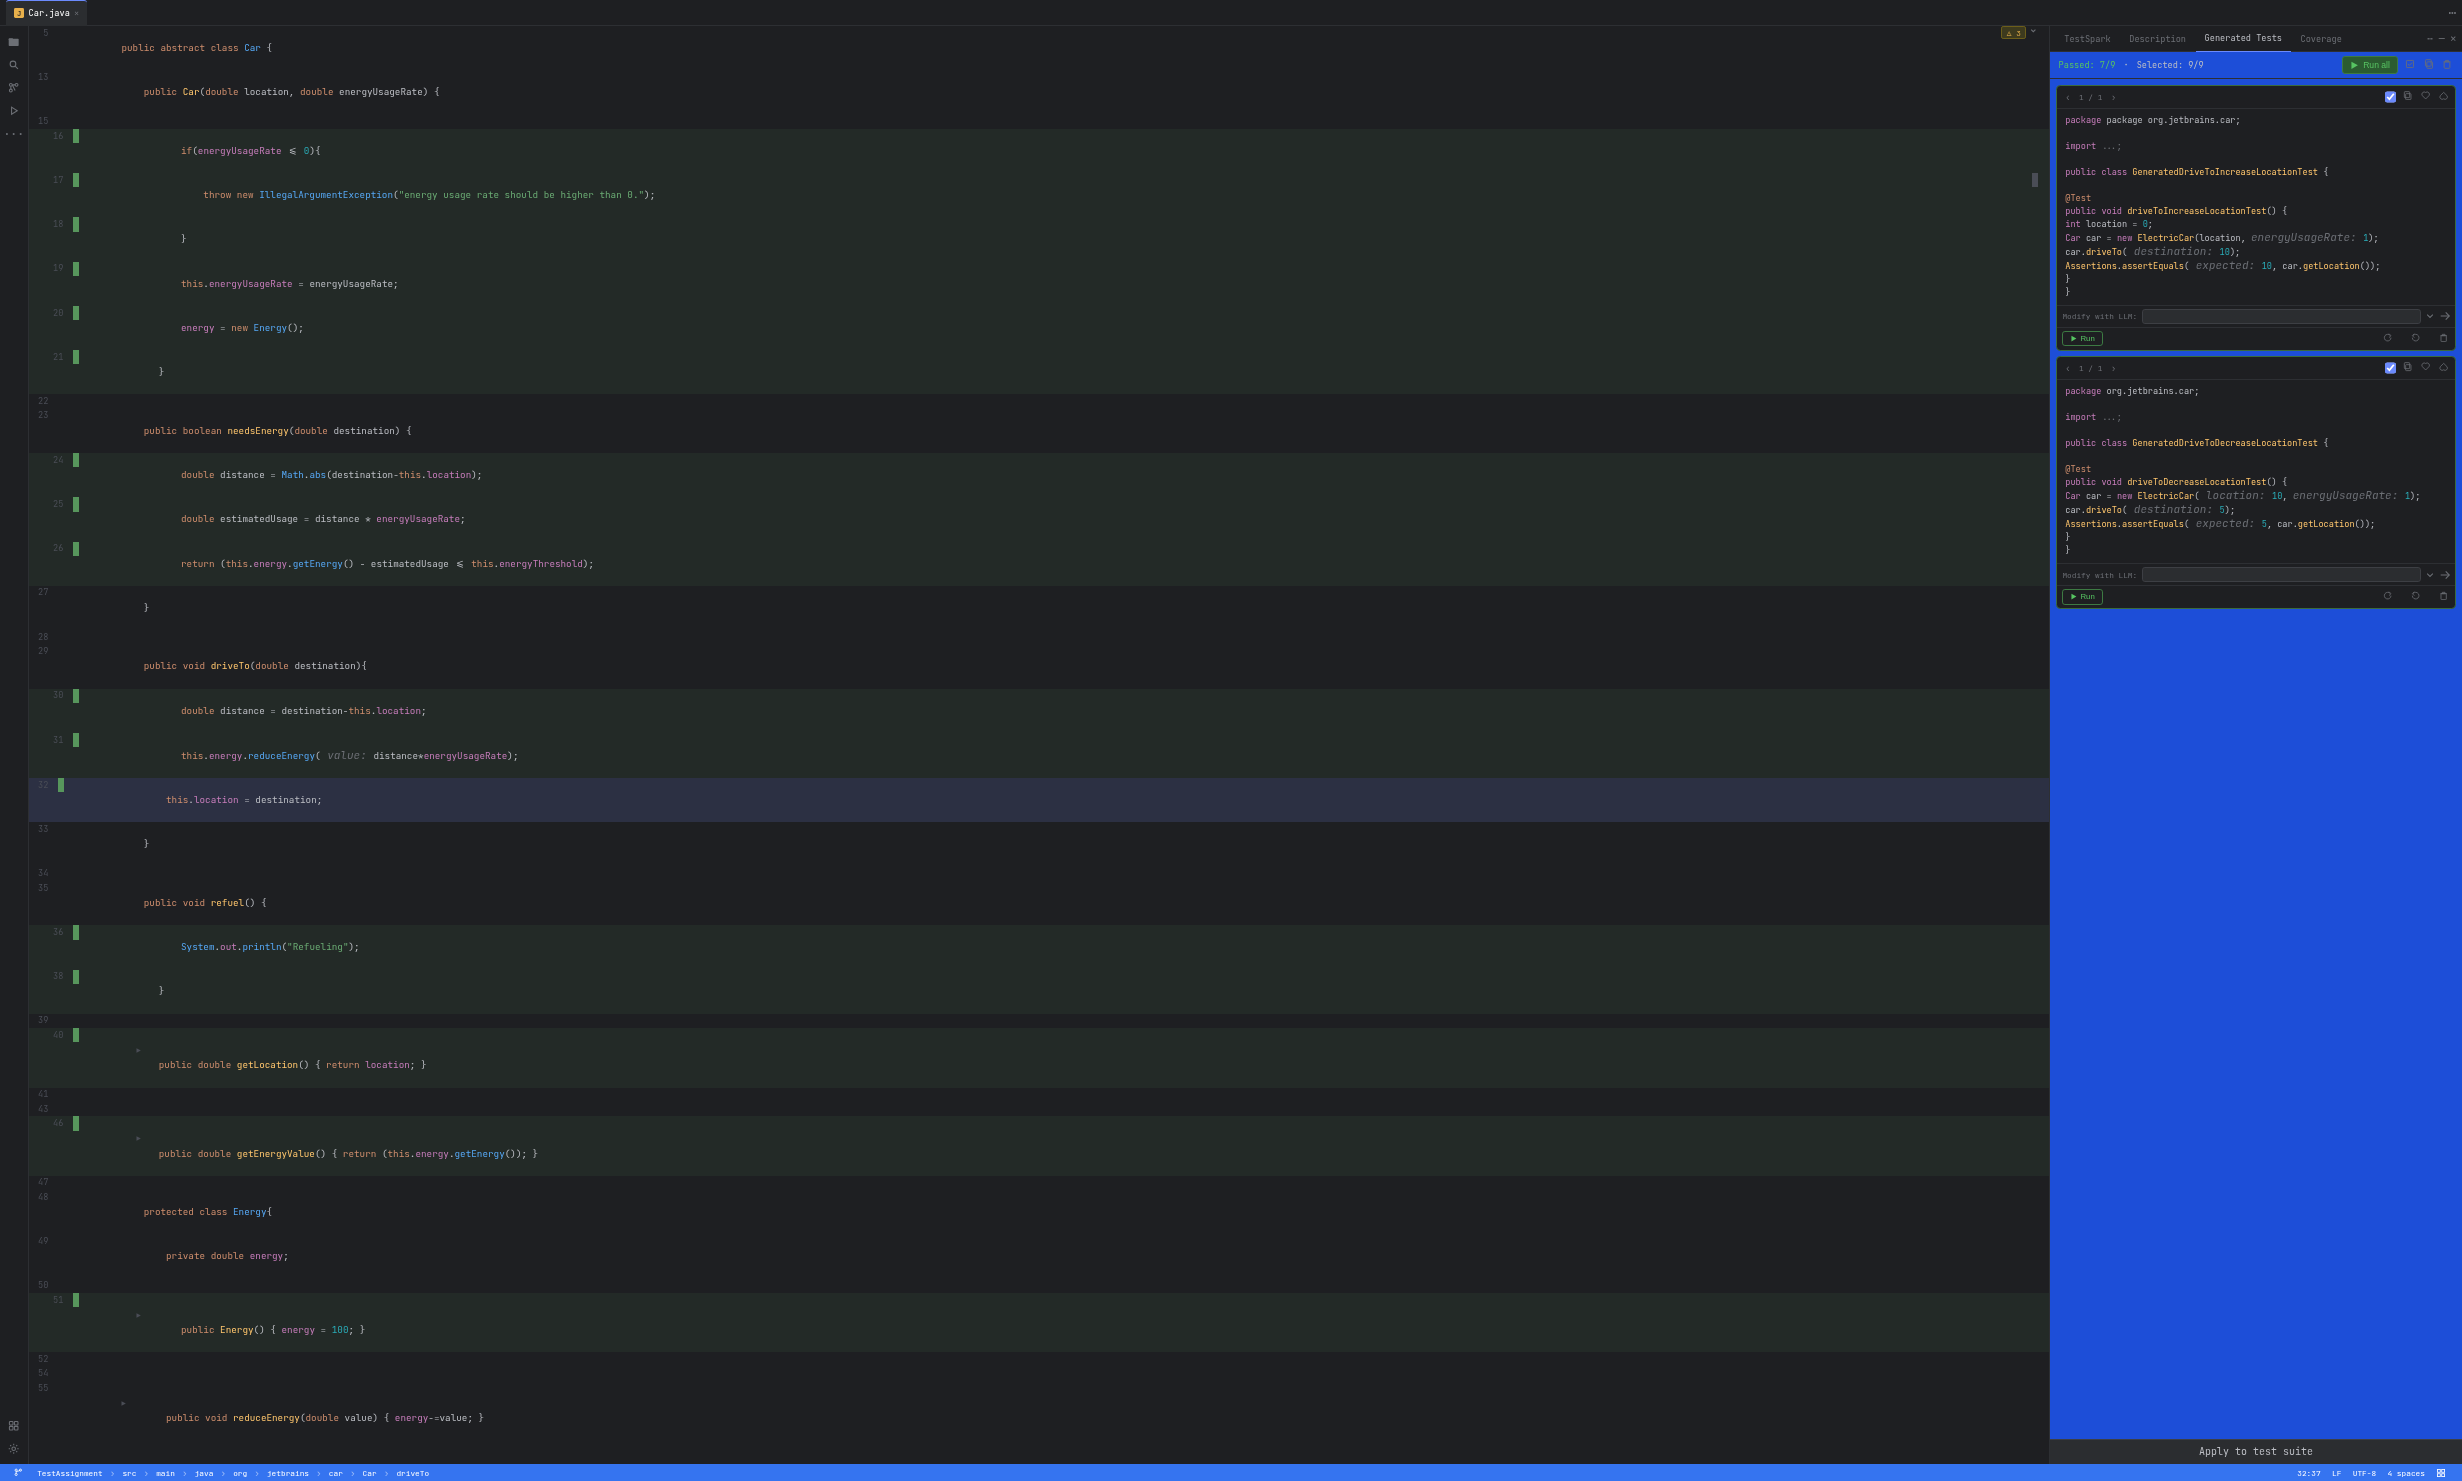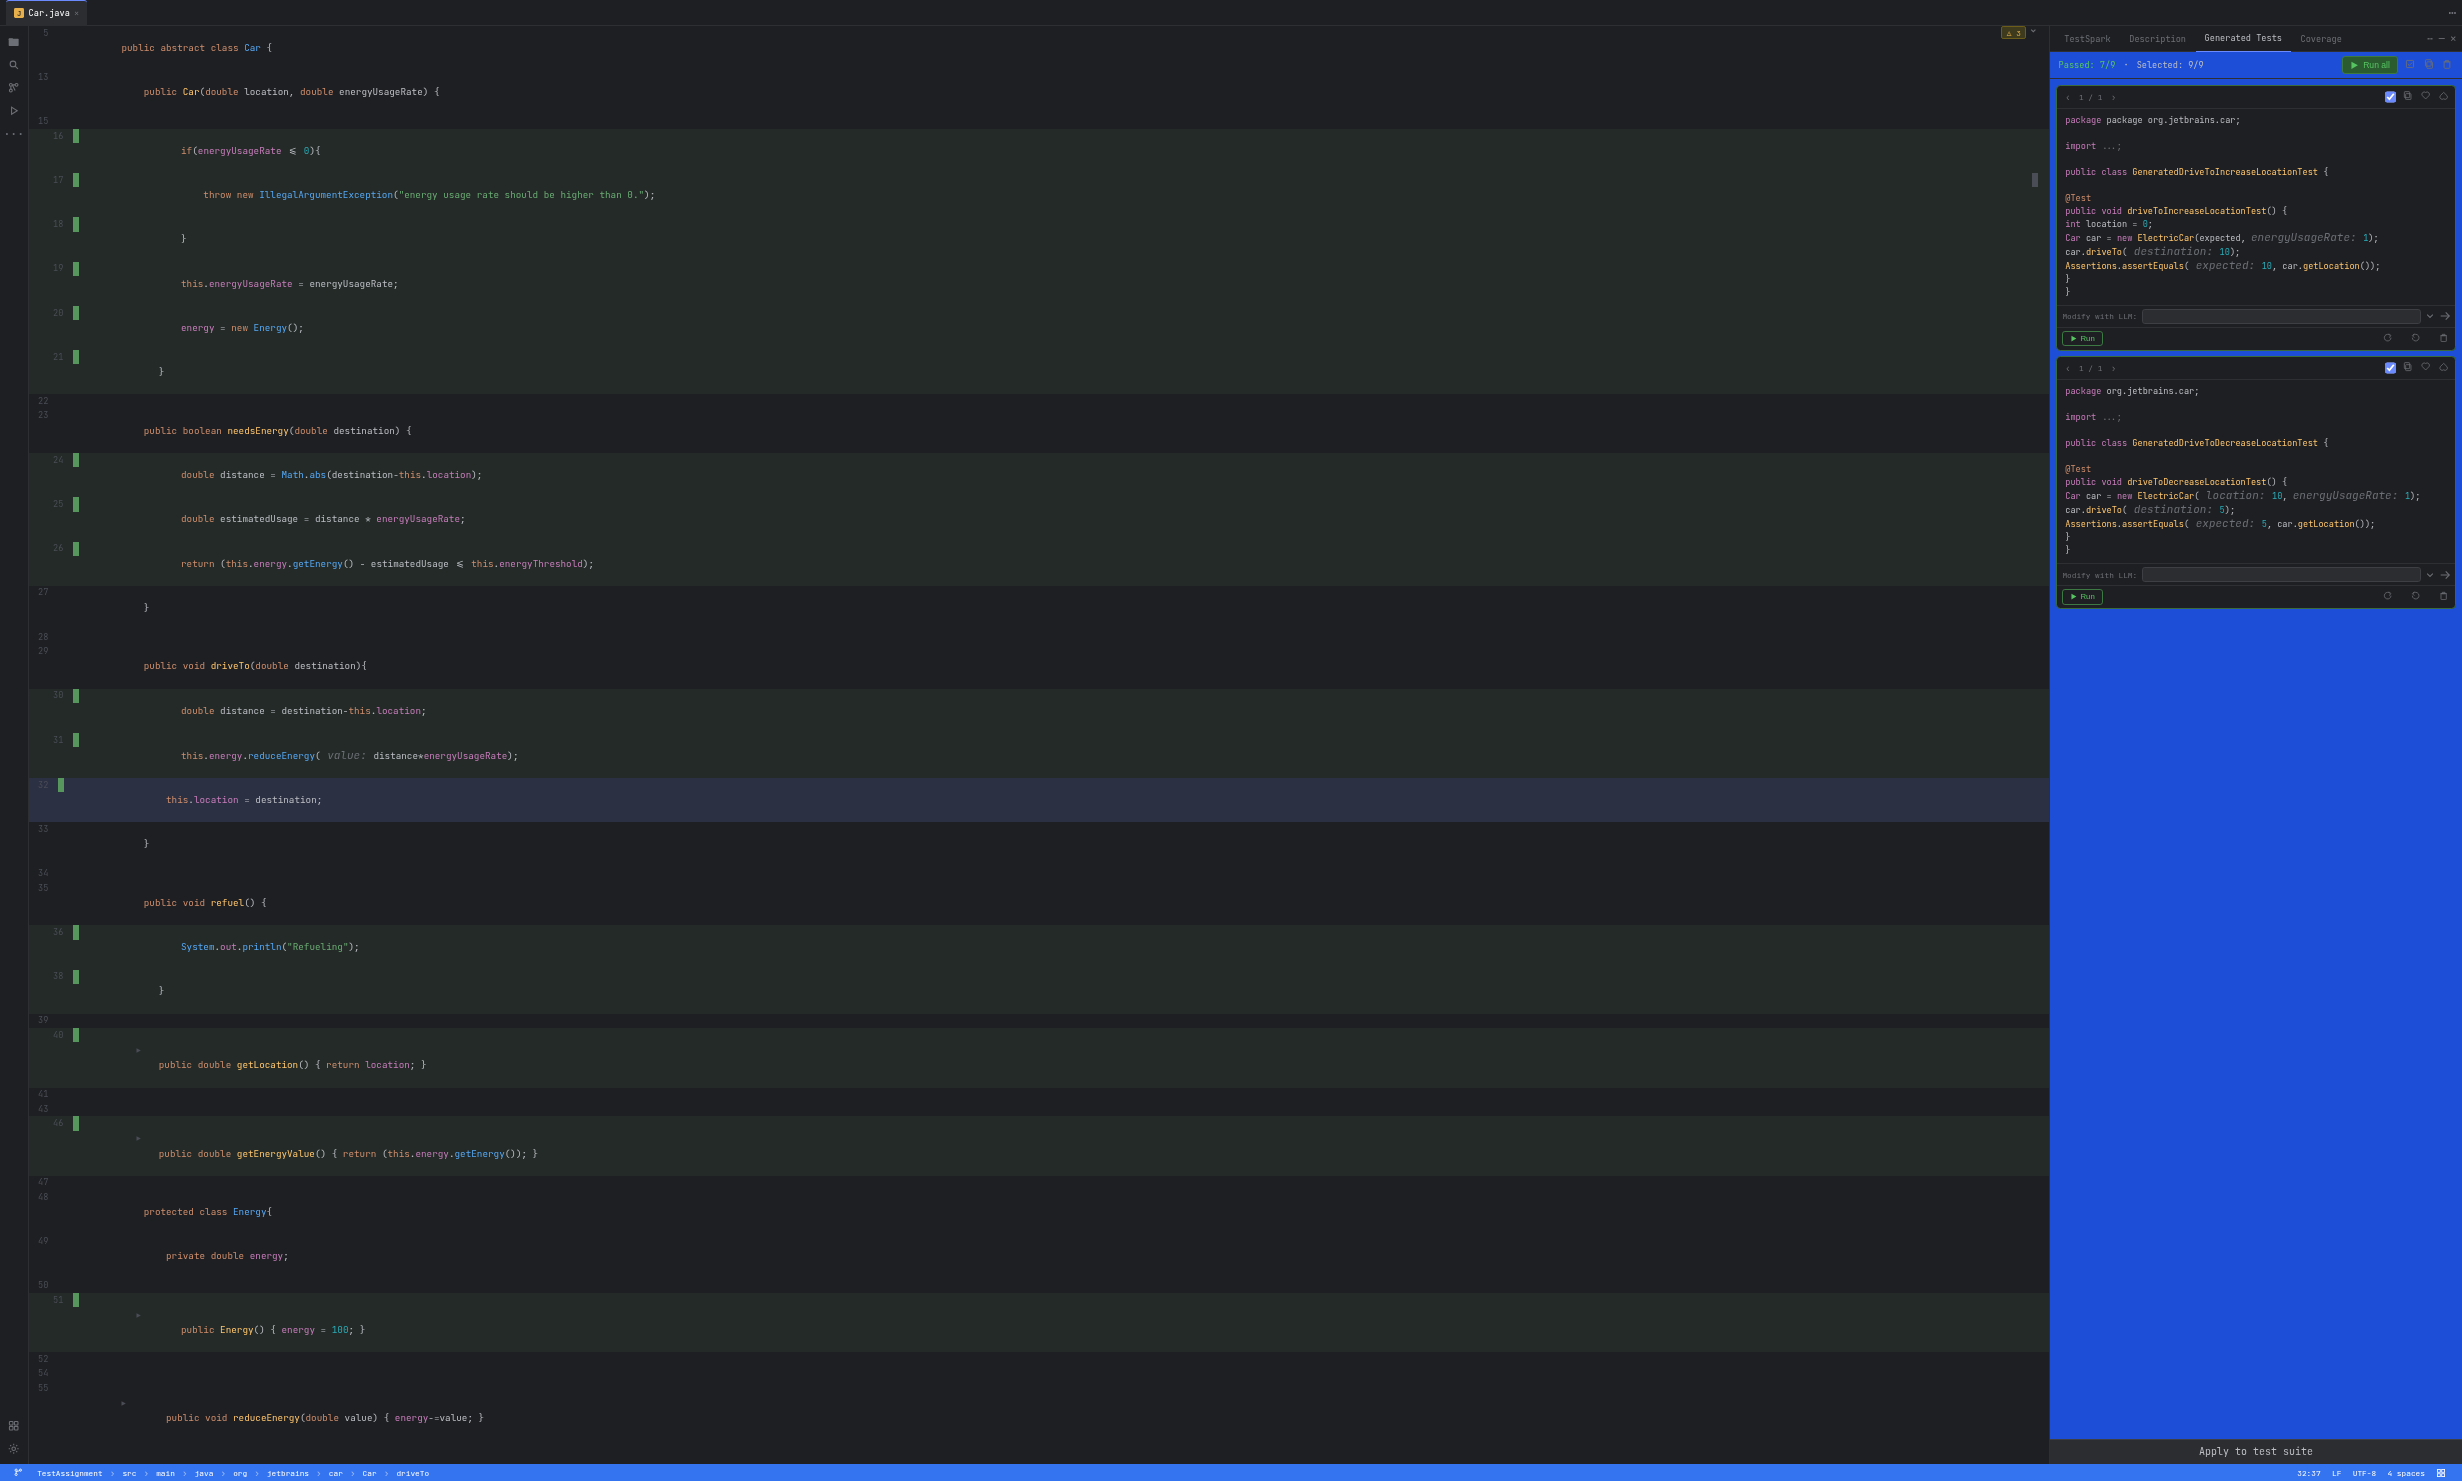--- a/index.html
+++ b/index.html
@@ -930,21 +930,21 @@
         <div class="test-code">
           <div><span class="code-purple">package </span><span class="plain">package org.jetbrains.car;</span></div>
           <div>&nbsp;</div>
           <div><span class="code-purple">import </span><span class="code-gray">...;</span></div>
           <div>&nbsp;</div>
           <div><span class="code-purple">public class </span><span class="code-yellow">GeneratedDriveToIncreaseLocationTest </span><span class="plain">{</span></div>
           <div>&nbsp;</div>
           <div><span class="plain">    </span><span class="code-orange">@Test</span></div>
           <div><span class="plain">    </span><span class="code-purple">public void </span><span class="code-yellow">driveToIncreaseLocationTest</span><span class="plain">() {</span></div>
           <div><span class="plain">        </span><span class="code-purple">int </span><span class="plain">location = </span><span class="code-teal">0</span><span class="plain">;</span></div>
-          <div><span class="plain">        </span><span class="code-purple">Car </span><span class="plain">car = </span><span class="code-purple">new </span><span class="code-yellow">ElectricCar</span><span class="plain">(expected, </span><span class="hint"> energyUsageRate: </span><span class="code-teal"> 1</span><span class="plain">);</span></div>
+          <div><span class="plain">        </span><span class="code-purple">Car </span><span class="plain">car = </span><span class="code-purple">new </span><span class="code-yellow">ElectricCar</span><span class="plain">(location, </span><span class="hint"> energyUsageRate: </span><span class="code-teal"> 1</span><span class="plain">);</span></div>
           <div><span class="plain">        car.</span><span class="code-yellow">driveTo</span><span class="plain">(</span><span class="hint"> destination: </span><span class="code-teal">10</span><span class="plain">);</span></div>
           <div><span class="plain">        </span><span class="code-yellow">Assertions</span><span class="plain">.</span><span class="code-yellow">assertEquals</span><span class="plain">(</span><span class="hint"> expected: </span><span class="code-teal">10</span><span class="plain">, car.</span><span class="code-yellow">getLocation</span><span class="plain">());</span></div>
           <div><span class="plain">    }</span></div>
           <div><span class="plain">}</span></div>
         </div>
 
         <div class="test-footer">
           <span class="llm-label">Modify with LLM:</span>
           <input type="text" class="llm-input" placeholder="" style="">
           <svg class="llm-send" width="10" height="10" viewBox="0 0 14 14" fill="none" stroke="currentColor" stroke-width="1.5">

